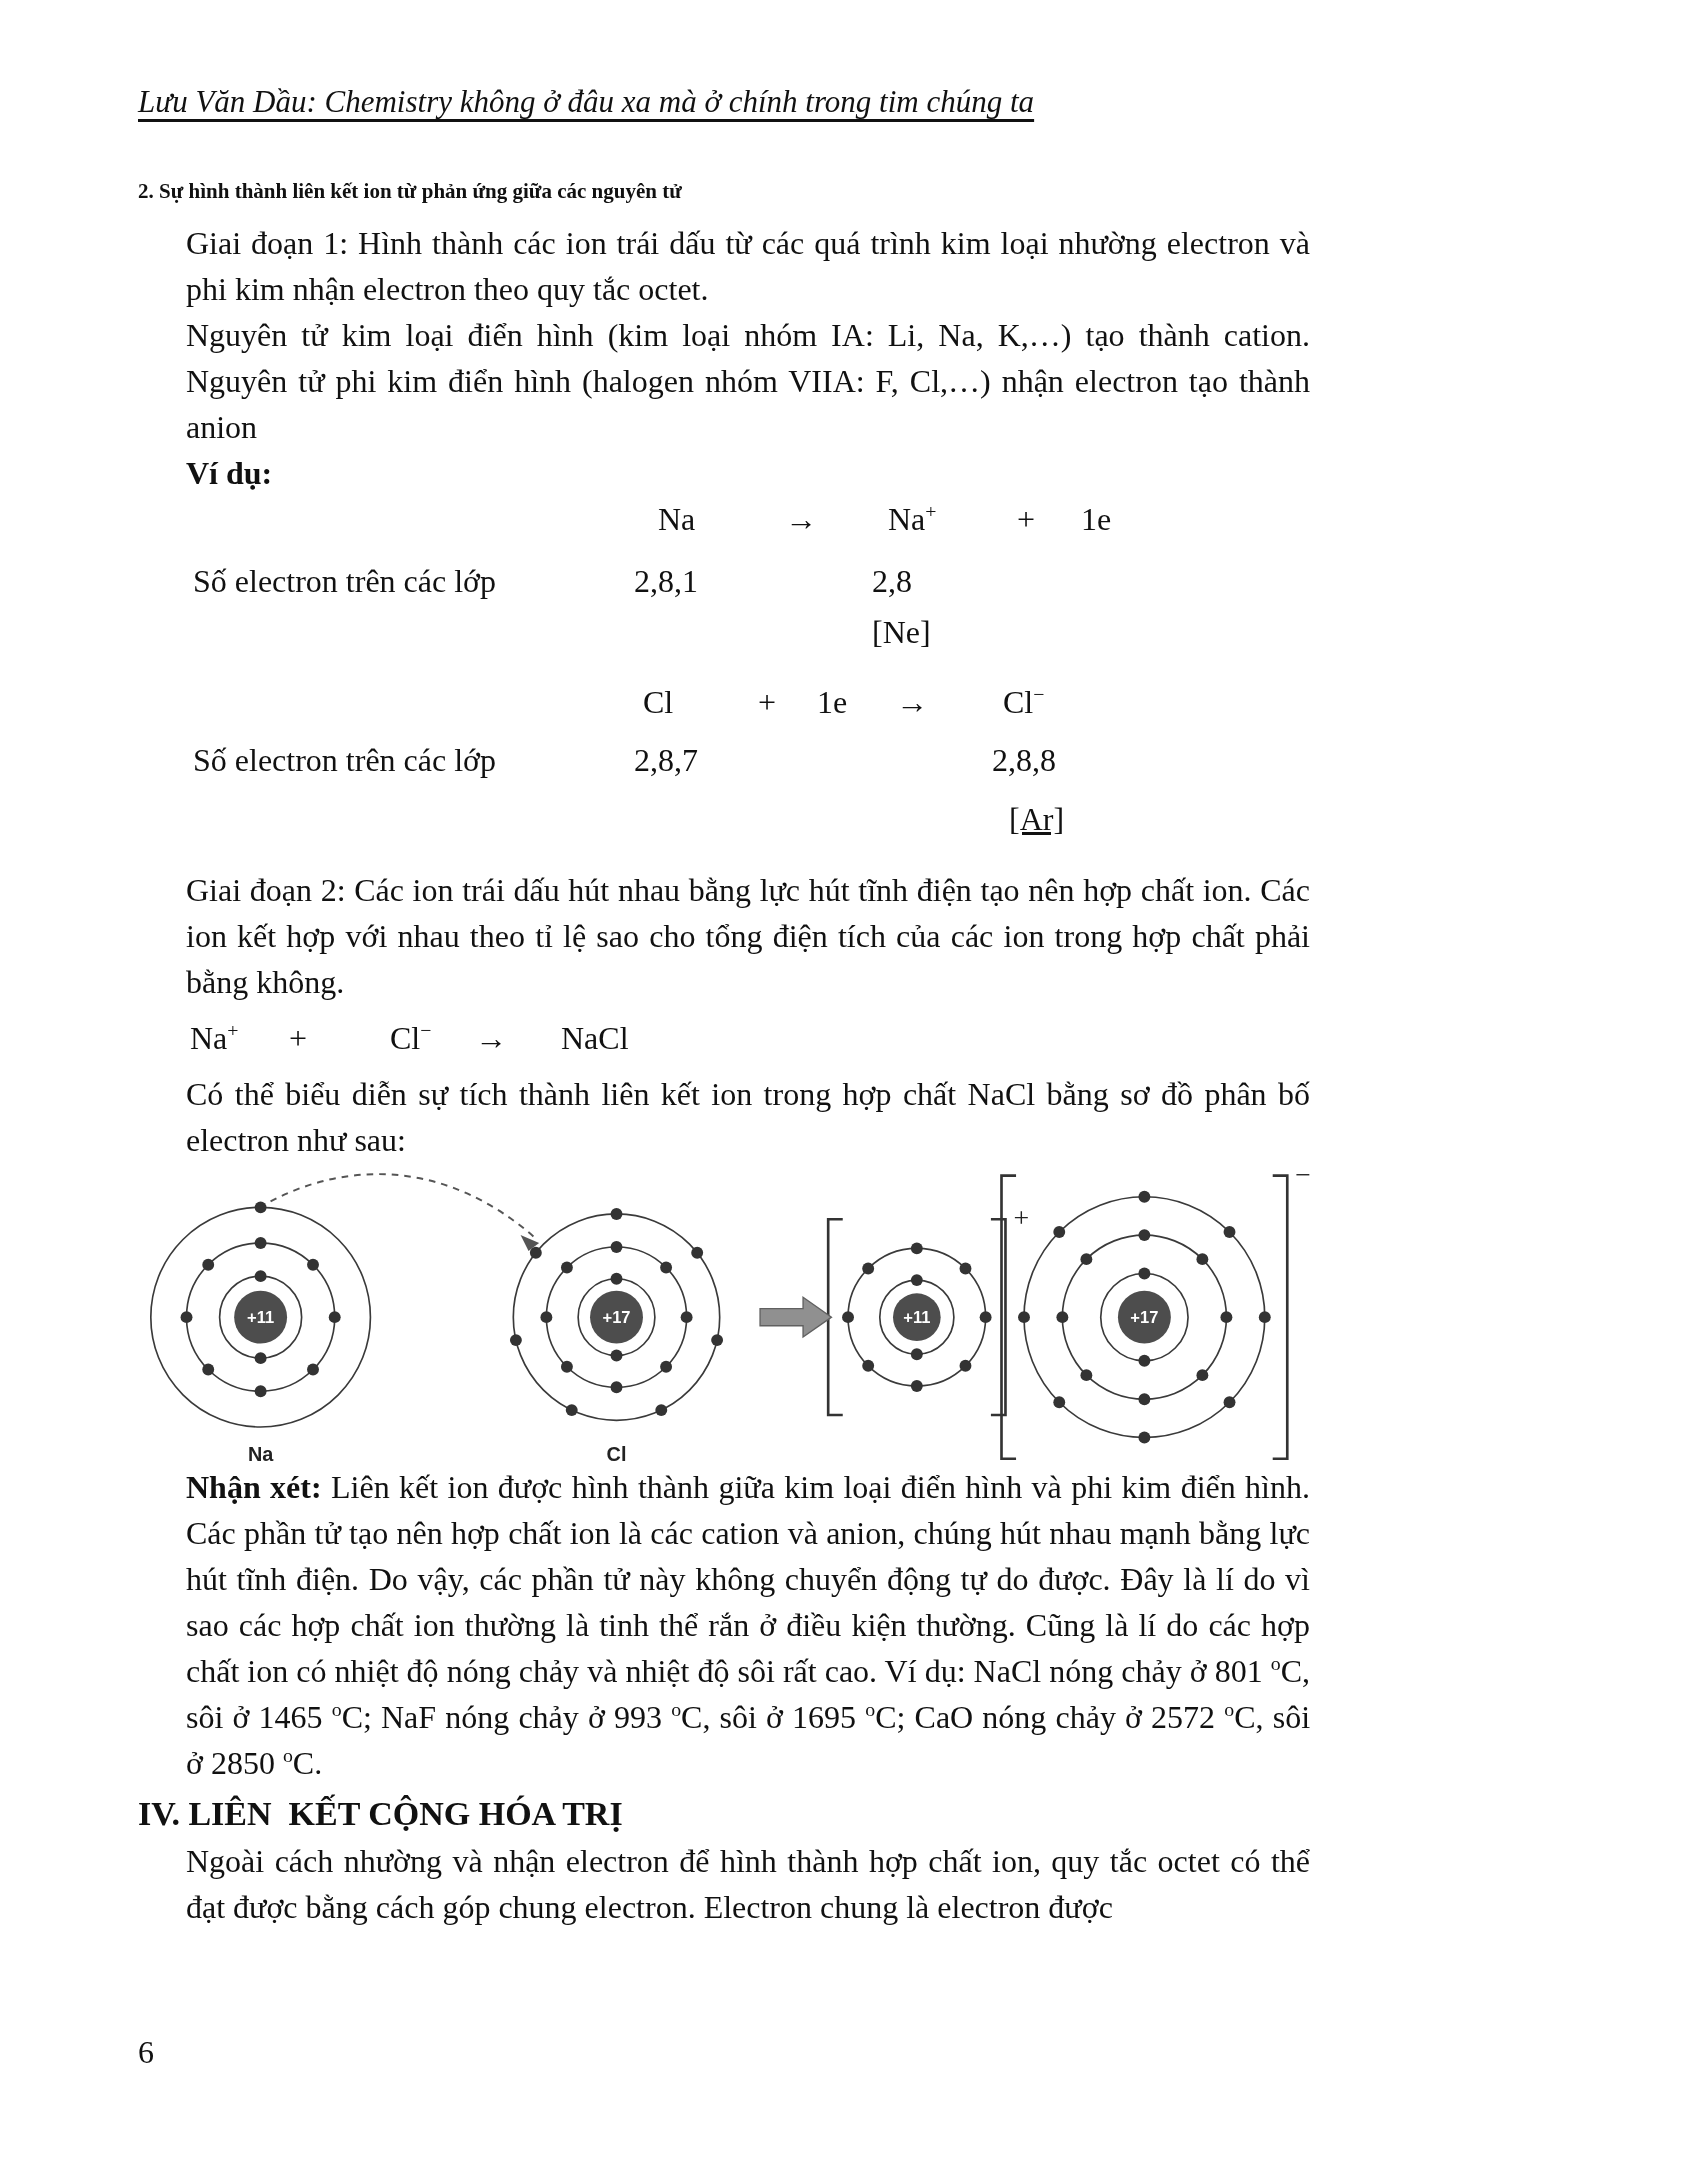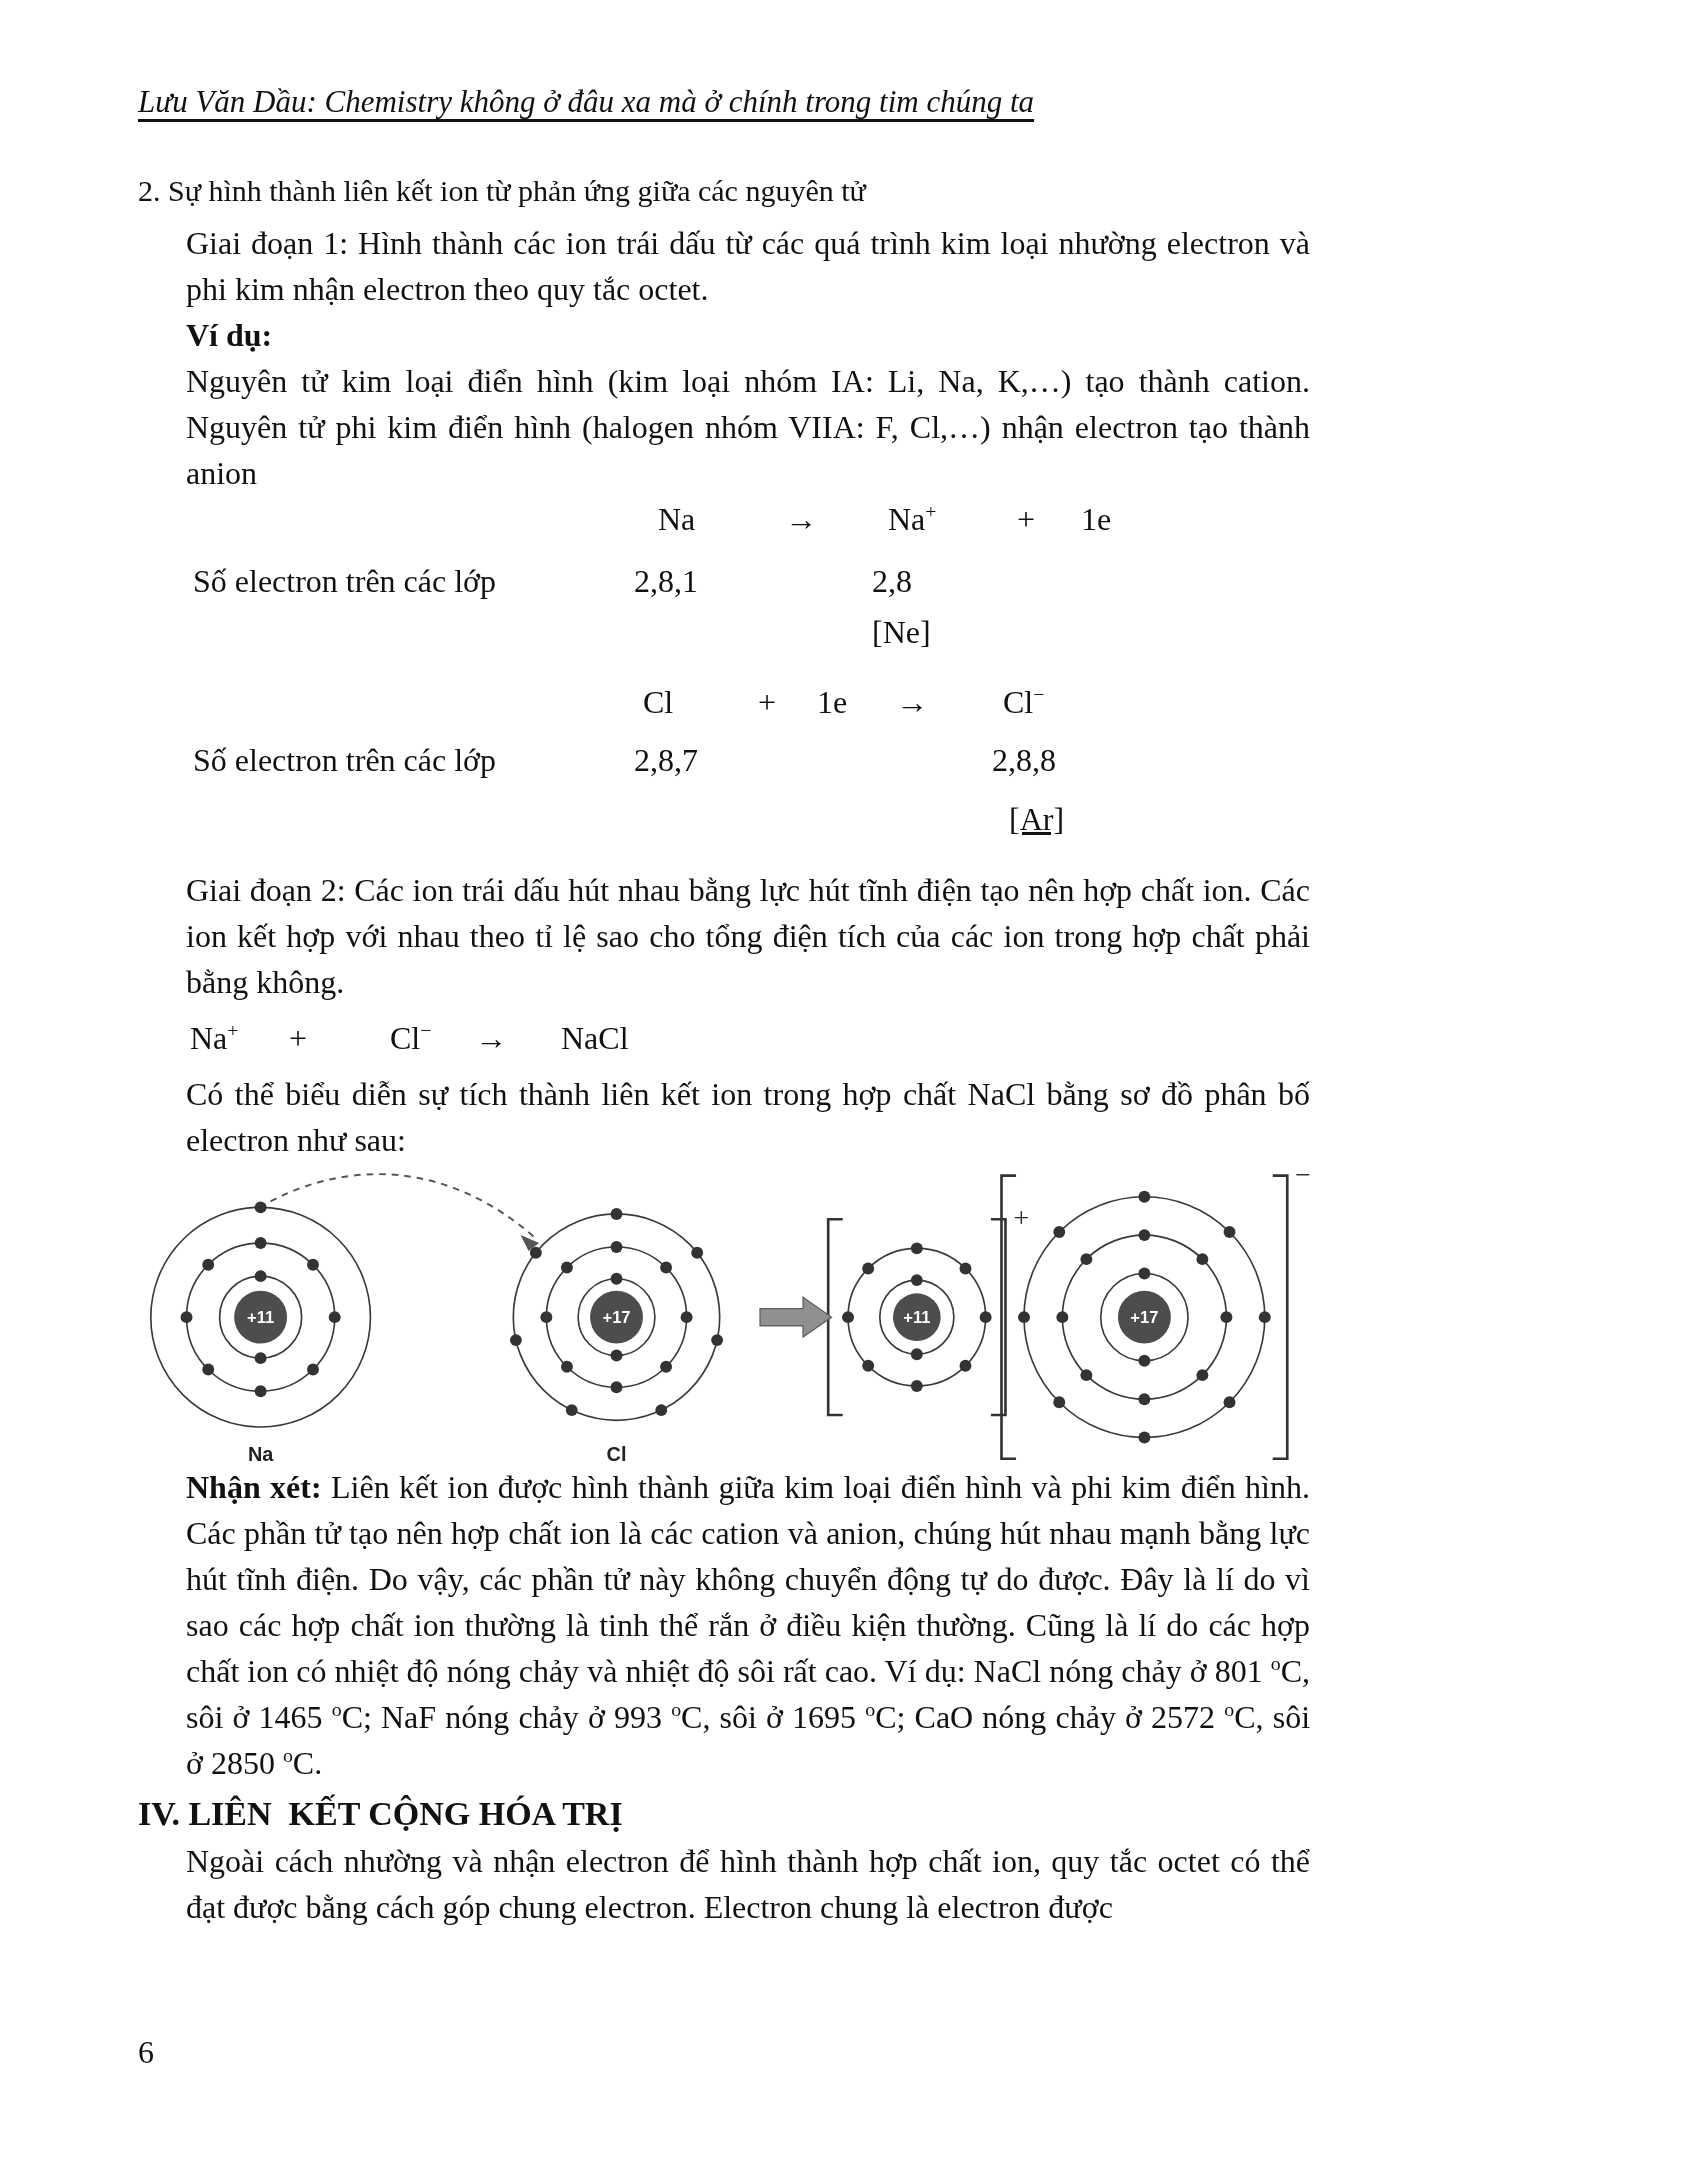--- a/index.html
+++ b/index.html
@@ -18,22 +18,22 @@
   }
   .doc-header {
     font-size: 31px; line-height: 48px;
     font-style: italic;
     text-decoration: underline;
     text-underline-offset: 6.6px;
     margin-bottom: 41px;
     white-space: nowrap;
   }
   .h-section {
-    font-size: 30px; line-height: 48px;
-    font-weight: normal;
+    font-size: 21px; line-height: 48px;
+    font-weight: bold;
     margin: 0 0 5.3px 0;
   }
   .para {
     font-size: 32px; line-height: 46px;
     text-align: justify;
     margin: 0 0 0 48px;
   }
   .bold-label { font-weight: bold; }
   .eqblock { position: relative; margin: 0; }
   .eq-cell {
@@ -56,22 +56,22 @@
 </head>
 <body>
 
 <div class="page">
 
   <div class="doc-header">Lưu Văn Dầu: Chemistry không ở đâu xa mà ở chính trong tim chúng ta</div>
 
   <div class="h-section">2. Sự hình thành liên kết ion từ phản ứng giữa các nguyên tử</div>
 
   <p class="para">Giai đoạn 1: Hình thành các ion trái dấu từ các quá trình kim loại nhường electron và phi kim nhận electron theo quy tắc octet.</p>
+  <p class="para">Nguyên tử kim loại điển hình (kim loại nhóm IA: Li, Na, K,…) tạo thành cation. Nguyên tử phi kim điển hình (halogen nhóm VIIA: F, Cl,…) nhận electron tạo thành anion</p>
   <p class="para bold-label">Ví dụ:</p>
-  <p class="para">Nguyên tử kim loại điển hình (kim loại nhóm IA: Li, Na, K,…) tạo thành cation. Nguyên tử phi kim điển hình (halogen nhóm VIIA: F, Cl,…) nhận electron tạo thành anion</p>
 
   <div class="eqblock" style="height:183px;">
     <span class="eq-cell" style="left:520px; top:0;">Na</span>
     <span class="eq-cell" style="left:647px; top:0;">→</span>
     <span class="eq-cell" style="left:750px; top:0;"><span>Na</span><sup>+</sup></span>
     <span class="eq-cell" style="left:879px; top:0;">+</span>
     <span class="eq-cell" style="left:943px; top:0;">1e</span>
 
     <span class="eq-cell" style="left:55px; top:62px;">Số electron trên các lớp</span>
     <span class="eq-cell" style="left:496px; top:62px;">2,8,1</span>

